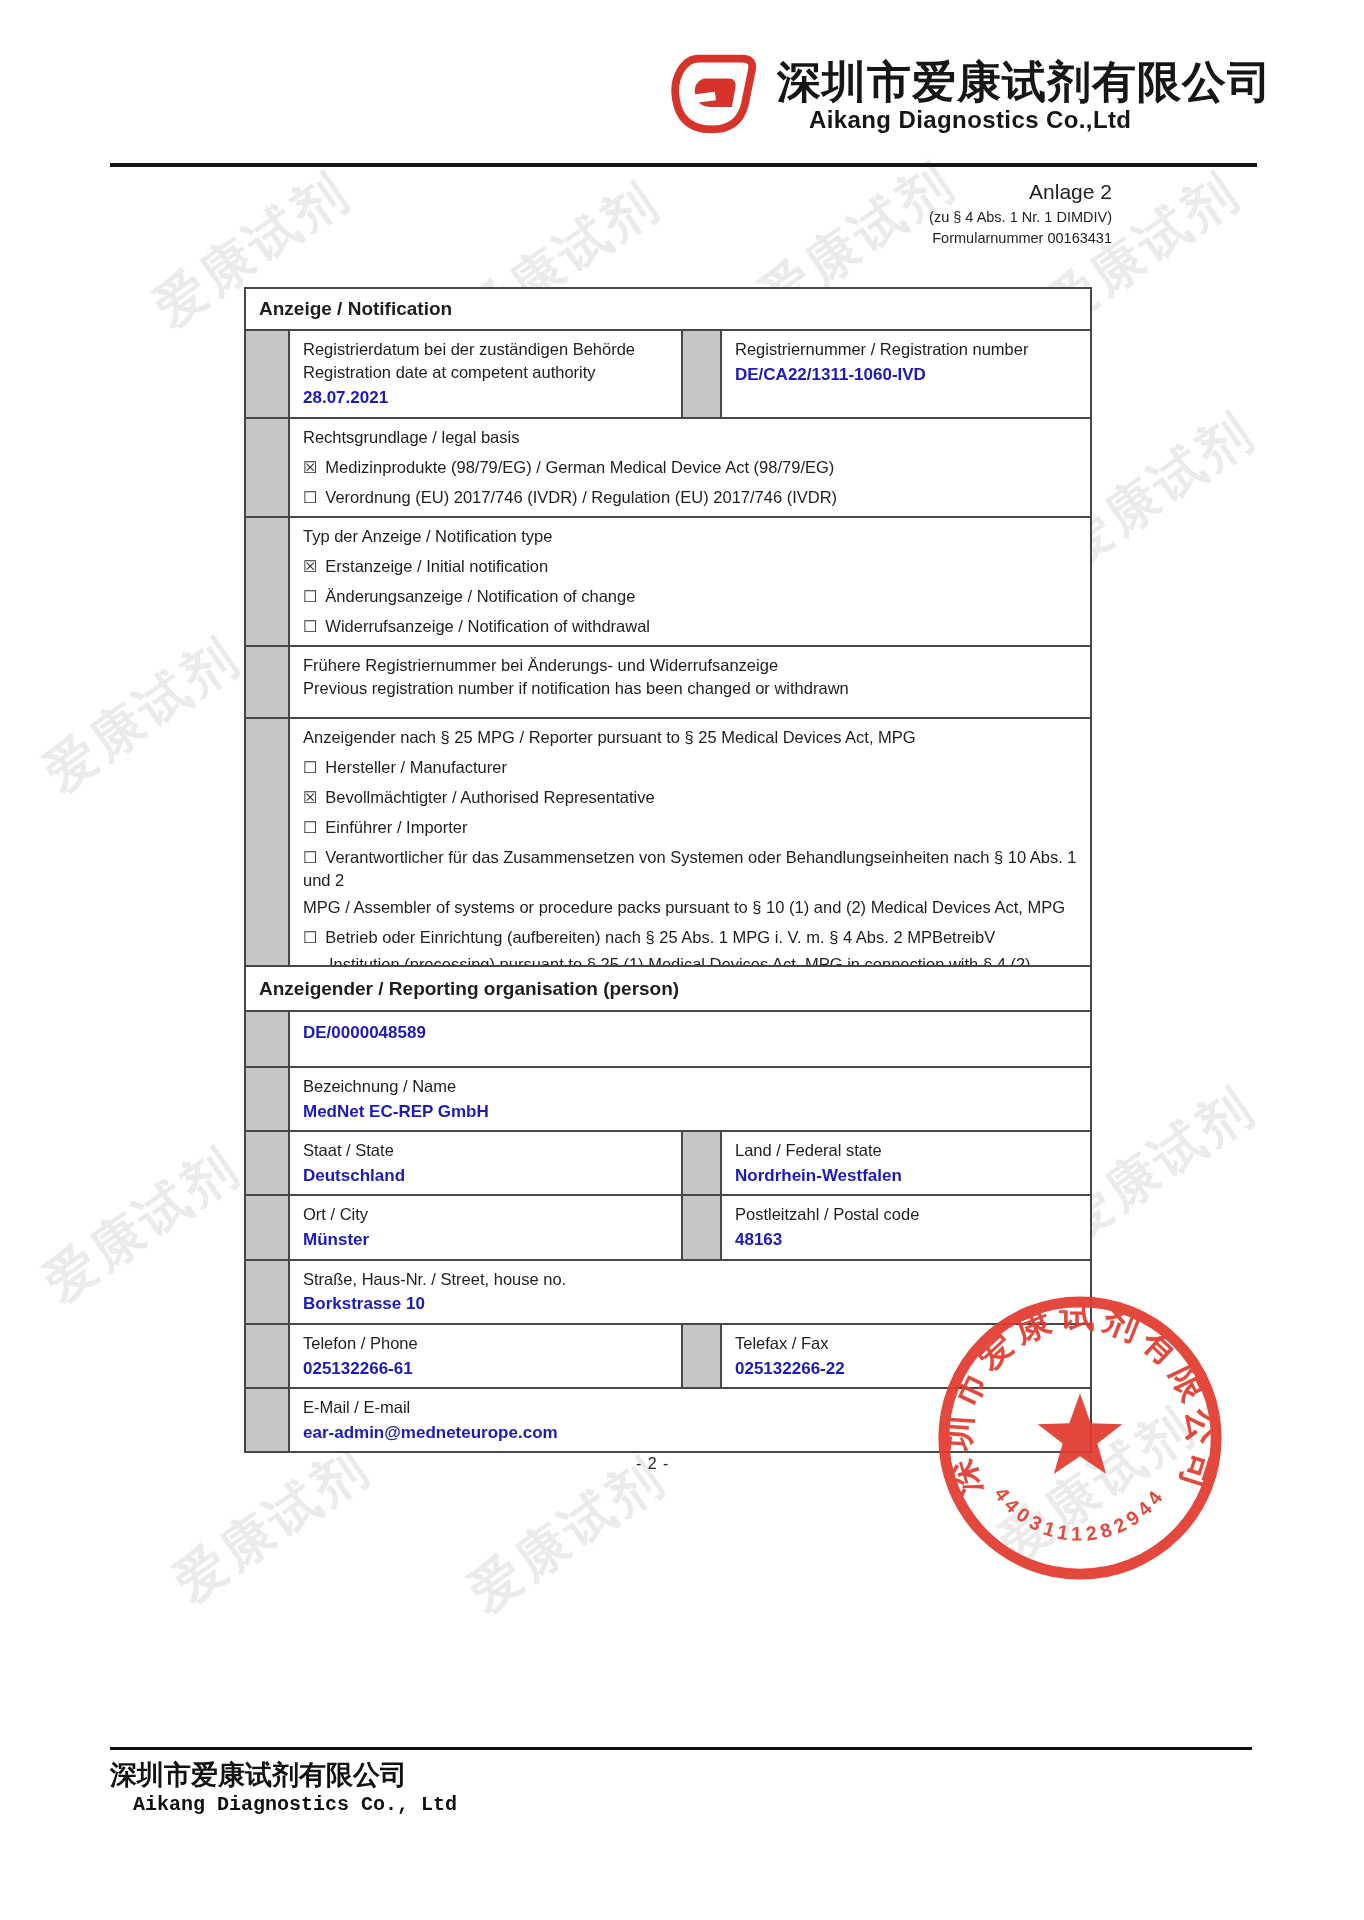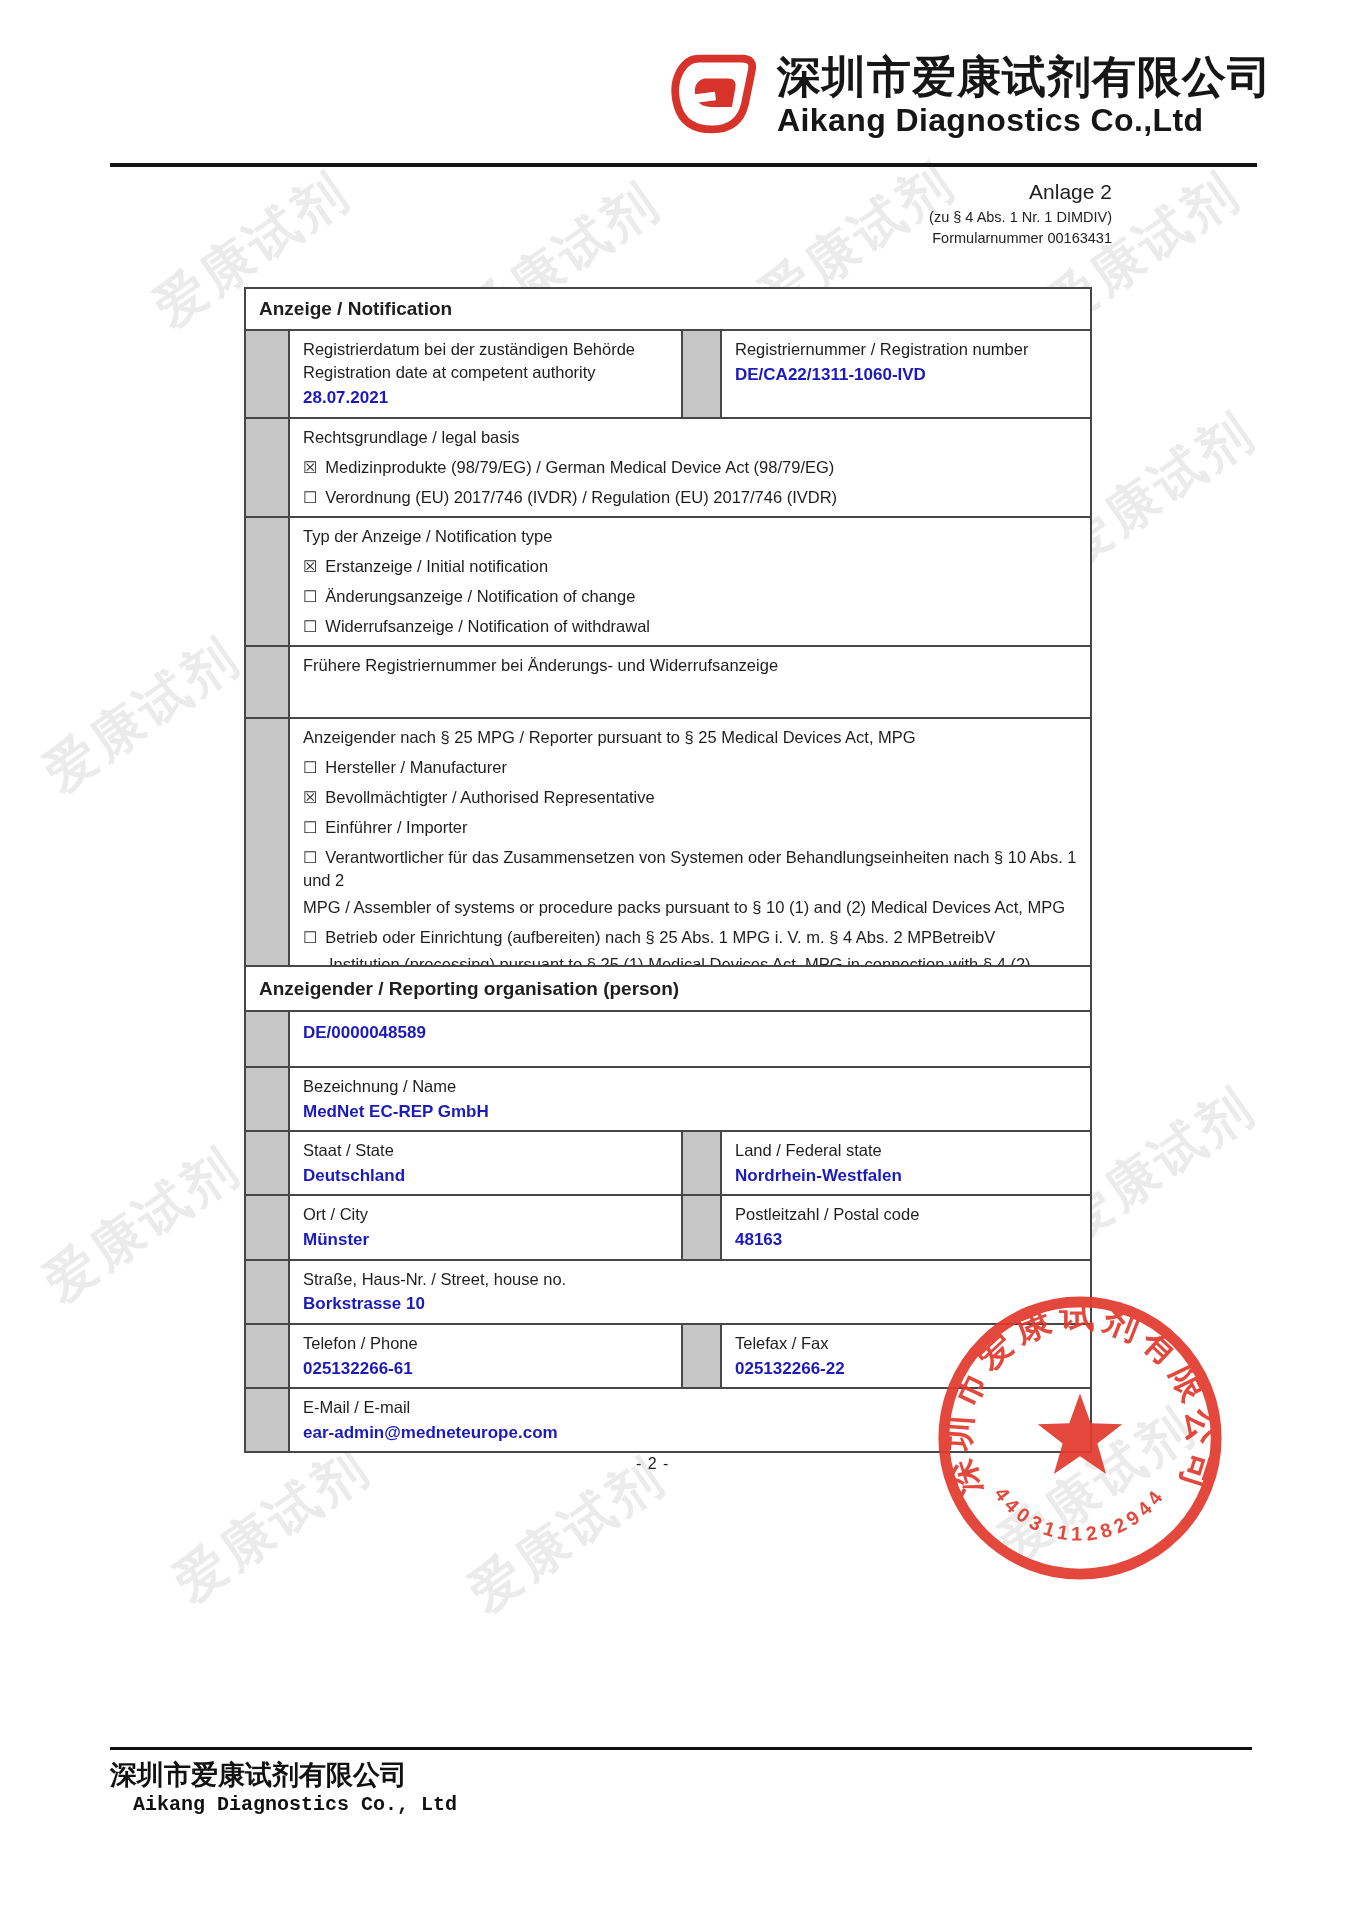--- a/index.html
+++ b/index.html
@@ -15,21 +15,21 @@
     position:absolute; z-index:0; pointer-events:none;
     font-size:52px; font-weight:bold; letter-spacing:4px;
     color:rgba(130,130,130,0.16);
     transform:rotate(-35deg); white-space:nowrap;
   }
 
   
   .header { position:absolute; left:668px; top:52px; display:flex; align-items:center; gap:14px; z-index:1; }
   .header .titles { display:flex; flex-direction:column; }
   .title-zh { font-size:44px; font-weight:bold; letter-spacing:1px; line-height:1.08; color:#161616; }
-  .title-en { font-size:32px; font-weight:bold; letter-spacing:0.4px; color:#161616; margin-top:1px; }
+  .title-en { font-size:24px; font-weight:bold; letter-spacing:0.4px; color:#161616; margin-top:1px;margin-left:32px; }
   .header-rule { position:absolute; left:110px; top:163px; width:1147px; height:4px; background:#151515; z-index:1; }
 
   
   .annex { position:absolute; right:252px; top:180px; text-align:right; z-index:1; color:#222; }
   .annex-title { font-size:21px; font-weight:normal; margin-bottom:3px; }
   .annex-line { font-size:14.5px; line-height:1.45; }
 
   
   .tbl { position:absolute; left:244px; width:848px; border:2px solid #474747; background:#fff; z-index:1; }
   .tbl1 { top:287px; }
@@ -144,20 +144,21 @@
         <div class="opt"><span class="mark">☒</span><span>Erstanzeige / Initial notification</span></div>
         <div class="opt"><span class="mark">☐</span><span>Änderungsanzeige / Notification of change</span></div>
         <div class="opt"><span class="mark">☐</span><span>Widerrufsanzeige / Notification of withdrawal</span></div>
       </div>
     </div>
 
     <div class="trow r4">
       <div class="gcell"></div>
       <div class="cell cfill">
         <div>Frühere Registriernummer bei Änderungs- und Widerrufsanzeige</div>
+        <div>Previous registration number if notification has been changed or withdrawn</div>
       </div>
     </div>
 
     <div class="trow r5">
       <div class="gcell"></div>
       <div class="cell cfill">
         <div>Anzeigender nach § 25 MPG / Reporter pursuant to § 25 Medical Devices Act, MPG</div>
         <div class="opt"><span class="mark">☐</span><span>Hersteller / Manufacturer</span></div>
         <div class="opt"><span class="mark">☒</span><span>Bevollmächtigter / Authorised Representative</span></div>
         <div class="opt"><span class="mark">☐</span><span>Einführer / Importer</span></div>

